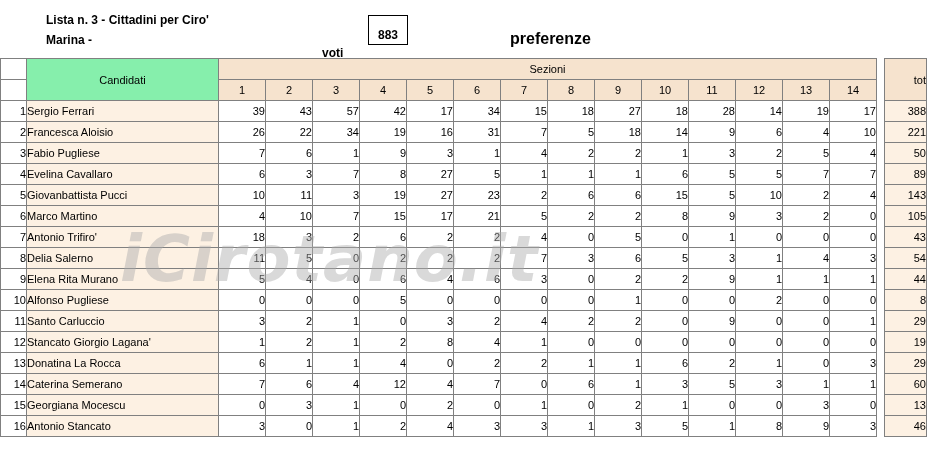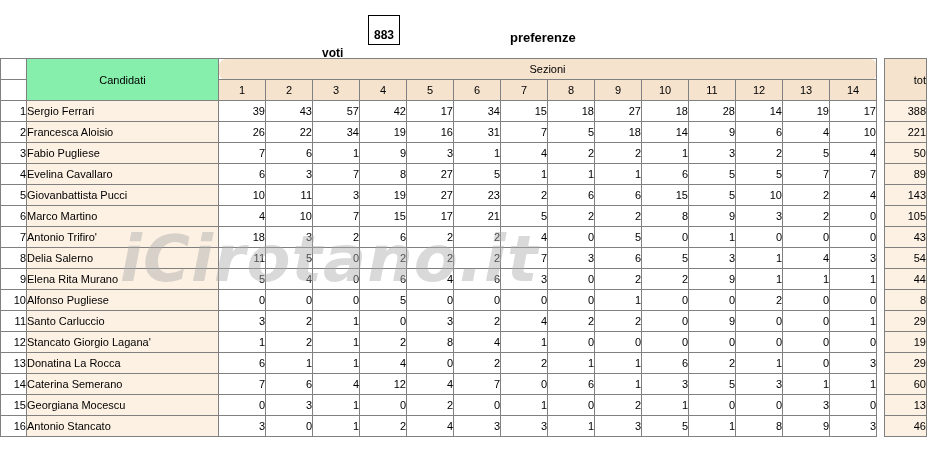--- a/index.html
+++ b/index.html
@@ -41,37 +41,37 @@
     left: 322px;
     top: 30px;
     font-size: 12px;
     font-weight: bold;
     margin-top: 16px;
   }
   .hdr-votibox {
     position: absolute;
     left: 368px;
     top: 15px;
-    width: 32px;
+    width: 40px;
     height: 30px;
     border: 1px solid #000000;
     background: #ffffff;
     font-size: 12px;
     font-weight: bold;
     display: flex;
     align-items: flex-end;
     justify-content: center;
     padding-bottom: 2px;
     box-sizing: border-box;
   }
   .hdr-pref {
     position: absolute;
     left: 510px;
     top: 30px;
-    font-size: 13px;
+    font-size: 16px;
     font-weight: bold;
   }
 
   
   .watermark {
     position: absolute;
     left: 120px;
     top: 222px;
     width: 690px;
     height: 70px;
@@ -117,21 +117,20 @@
   th.cand-h {
     width: 192px;
     background: #86efac;
     font-weight: bold;
     text-align: center;
   }
   th.sez-h {
     background: #f6e3ce;
     font-weight: bold;
     text-align: center;
-    border-radius: 7px;
   }
   th.tot-h {
     width: 42px;
     background: #f6e3ce;
     font-weight: bold;
     text-align: right;
   }
   th.num-h {
     width: 47px;
     background: #f6e3ce;
@@ -157,20 +156,24 @@
     font-weight: bold;
     width: 42px;
     margin-top: 19px;
   }
   .spacer-col { width: 8px; border: none !important; background: #ffffff; }
 </style>
 </head>
 <body>
 
 <div class="header">
+  <div class="hdr-title">
+    <span>Lista n. 3 - Cittadini per Ciro'</span>
+    <span class="l2">Marina  -</span>
+  </div>
   <div class="hdr-voti">voti</div>
   <div class="hdr-votibox">883</div>
   <div class="hdr-pref">preferenze</div>
 </div>
 
 <div class="watermark">iCirotano.it</div>
 
 <div class="tbl-wrap">
   <table class="grid">
     <thead>

